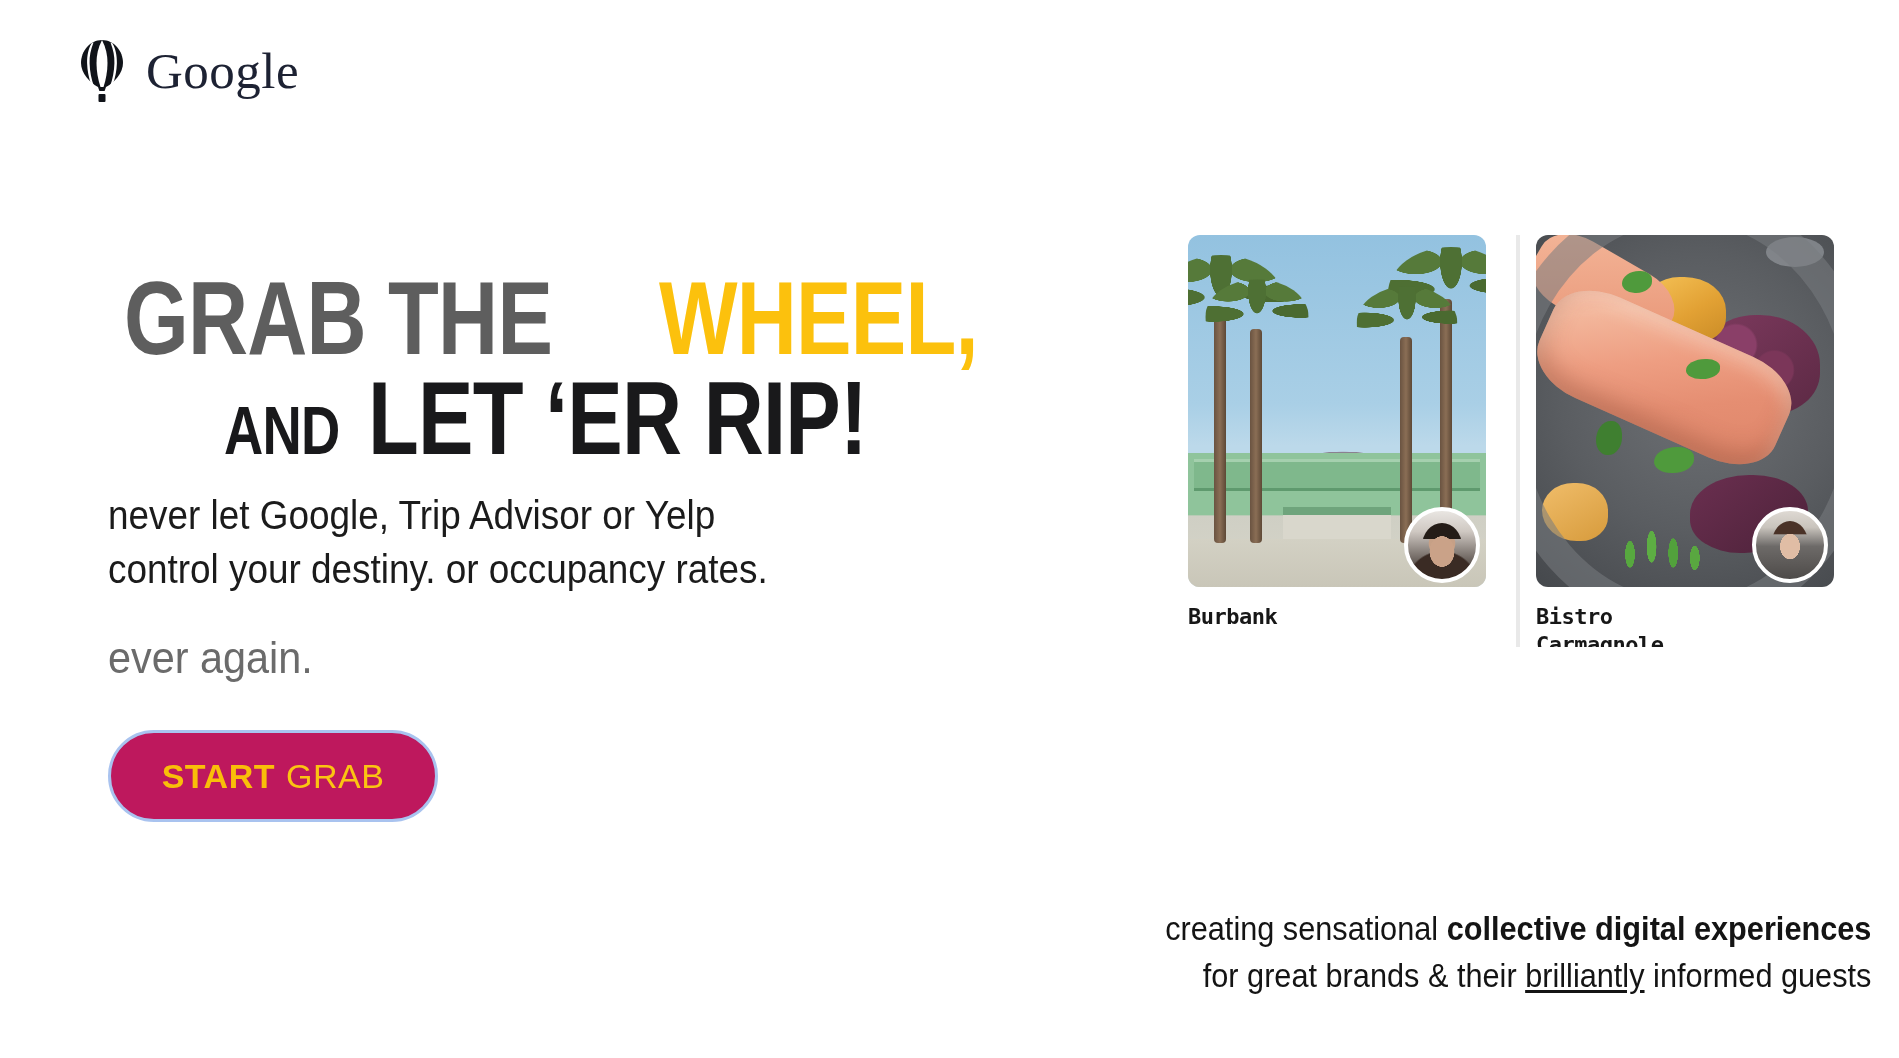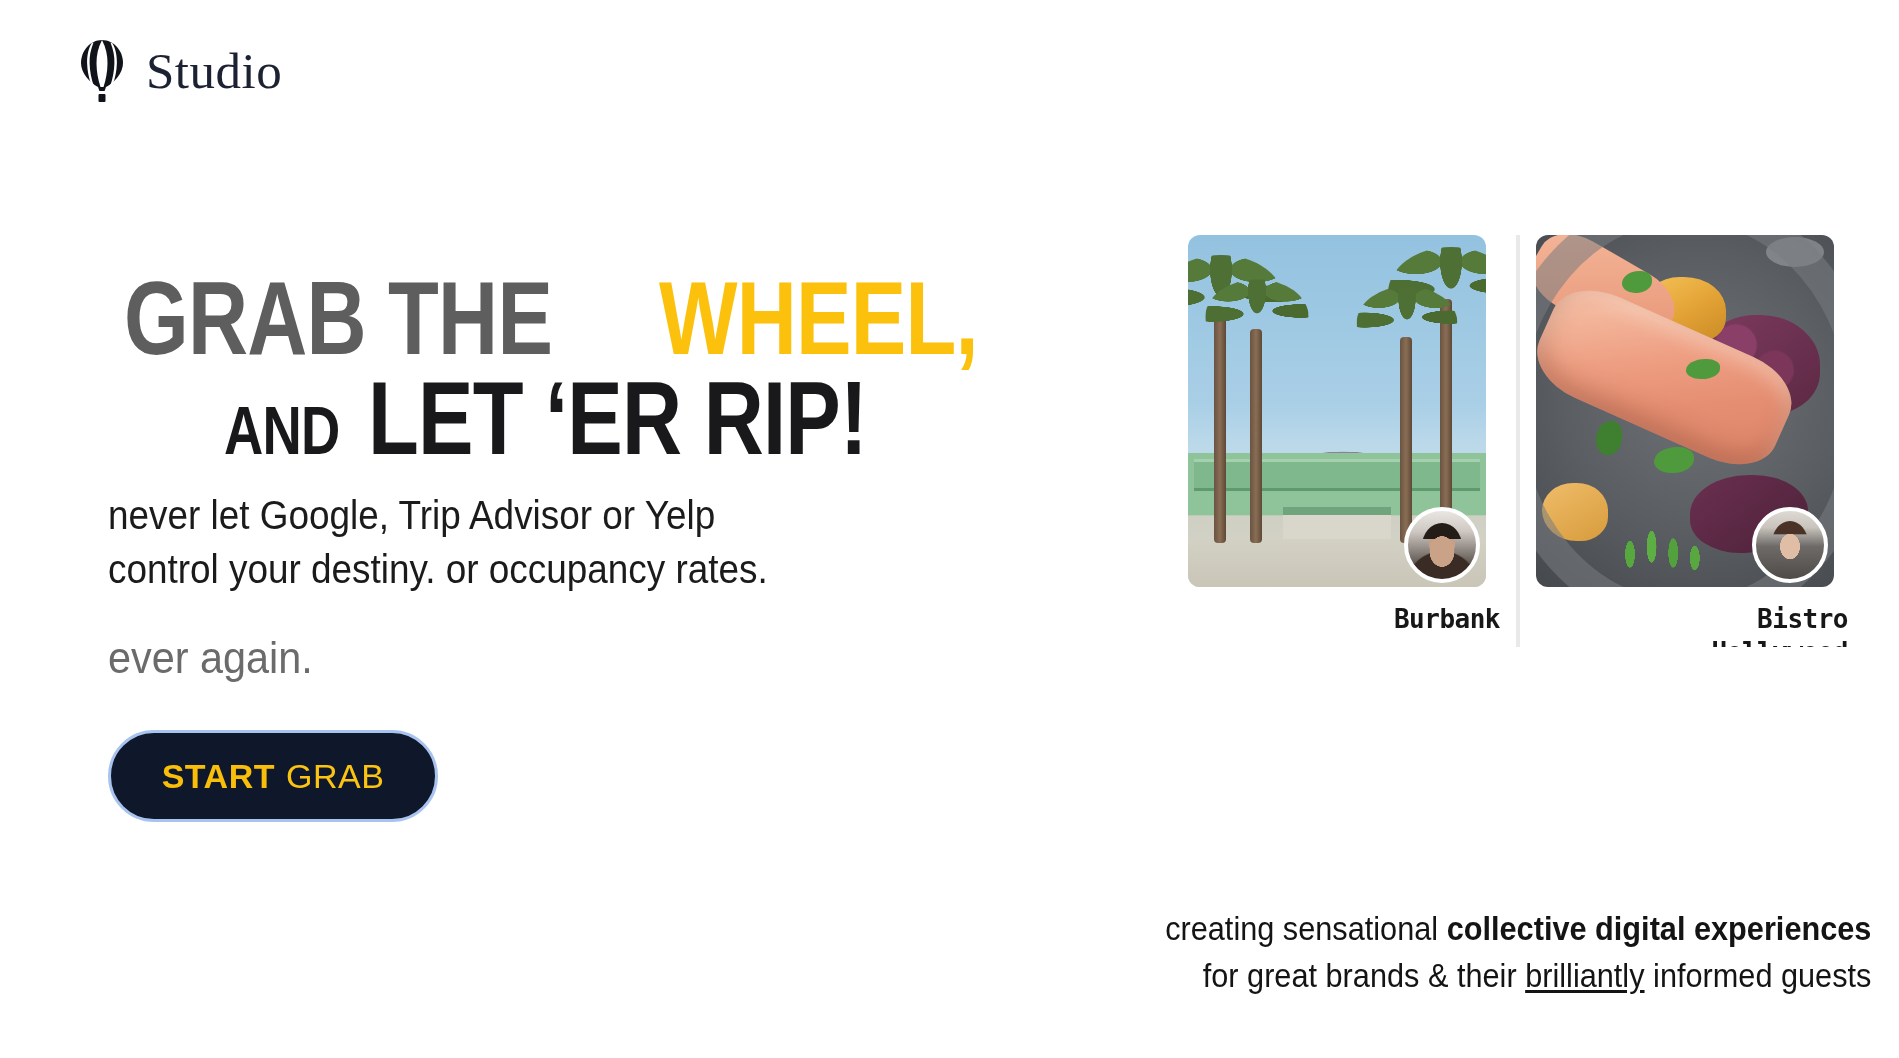--- a/index.html
+++ b/index.html
@@ -110,21 +110,21 @@
 
   .cta-button {
     margin-top: 48px;
     display: inline-flex;
     align-items: center;
     justify-content: center;
     width: 330px;
     height: 92px;
     border: 3px solid #a9c3ef;
     border-radius: 46px;
-    background: #0f172a;
+    background: #be185d;
     box-sizing: border-box;
     cursor: pointer;
     font-size: 0;
   }
   .cta-strong {
     font-family: "Liberation Sans", sans-serif;
     font-weight: 700;
     font-size: 34px;
     color: #f9be09;
     letter-spacing: 0.5px;
@@ -378,26 +378,25 @@
     height: 44px;
     border-radius: 50% 50% 45% 45%;
     background:
       radial-gradient(ellipse 14px 18px at 50% 58%, #e0bda5 0 70%, transparent 72%),
       linear-gradient(to bottom, #4a3227 0 30%, transparent 31%);
   }
 
   .card-title {
     font-family: "DejaVu Sans Mono", "Liberation Mono", monospace;
     font-weight: 700;
-    font-size: 26px;
+    font-size: 22px;
     line-height: 1.25;
     color: #171717;
     margin: 16px 0 0 0;
     letter-spacing: -0.5px;
-    text-align: right;
   }
   .card-desc {
     font-family: "Liberation Sans", sans-serif;
     font-size: 20px;
     line-height: 1.55;
     color: #9a9ca1;
     margin: 10px 0 0 0;
     white-space: pre-line;
   }
 
@@ -424,21 +423,21 @@
   <span class="balloon-icon">
     <svg viewBox="0 0 48 66" width="48" height="66" aria-hidden="true">
       <path d="M24 2 C36 2 45 13 45 25 C45 35 36 45 28 49 L20 49 C12 45 3 35 3 25 C3 13 12 2 24 2 Z" fill="#101319"></path>
       <path d="M24 2 C20 10 18.5 17 18.5 25 C18.5 33 20 41.5 22.5 49 L25.5 49 C28 41.5 29.5 33 29.5 25 C29.5 17 28 10 24 2 Z" fill="#ffffff"></path>
       <path d="M15.5 4.6 C12.6 12 11.4 18.4 11.6 25.2 C11.8 33 13.4 41.4 16 48.2 L13.4 47 C10.8 40 9.3 32.4 9.1 25.2 C8.9 17.5 10.6 10.4 13.4 5.6 Z" fill="#ffffff"></path>
       <path d="M32.5 4.6 C35.4 12 36.6 18.4 36.4 25.2 C36.2 33 34.6 41.4 32 48.2 L34.6 47 C37.2 40 38.7 32.4 38.9 25.2 C39.1 17.5 37.4 10.4 34.6 5.6 Z" fill="#ffffff"></path>
       <path d="M20 49 L28 49 L26.6 53 L21.4 53 Z" fill="#101319"></path>
       <rect x="20.5" y="56" width="7" height="8" rx="1" fill="#101319"></rect>
     </svg>
   </span>
-  <span class="brand-name">Studio</span>
+  <span class="brand-name">Google</span>
 </div>
 
 <div class="hero-left">
 
   <h1 class="headline">
     <span class="headline-line">
       <span class="hl-big hl-grab">GRAB THE</span><span class="hl-big hl-wheel">WHEEL,</span>
     </span>
     <span class="headline-line-2">
       <span class="hl-and">AND</span><span class="hl-rip">LET ‘ER RIP!</span>
@@ -499,21 +498,21 @@
       <div class="fd-potato2"></div>
       <div class="fd-herb" style="left:86px;top:36px;width:30px;height:22px;"></div>
       <div class="fd-herb" style="left:150px;top:124px;width:34px;height:20px;"></div>
       <div class="fd-herb" style="left:118px;top:212px;width:40px;height:26px;"></div>
       <div class="fd-herb" style="left:60px;top:186px;width:26px;height:34px;background:#3f7f30;"></div>
       <div class="fd-dill"></div>
       <div class="fd-rim"></div>
       <div class="card-avatar av-2"></div>
     </div>
     <div class="card-title" style="white-space:pre-line;">Bistro
-Hollywood</div>
+Carmagnole</div>
 
   </div>
 
 </div>
 
 <div class="tagline">
   <div>
     <span>creating sensational </span><span class="bold">collective digital experiences</span>
   </div>
   <div>

